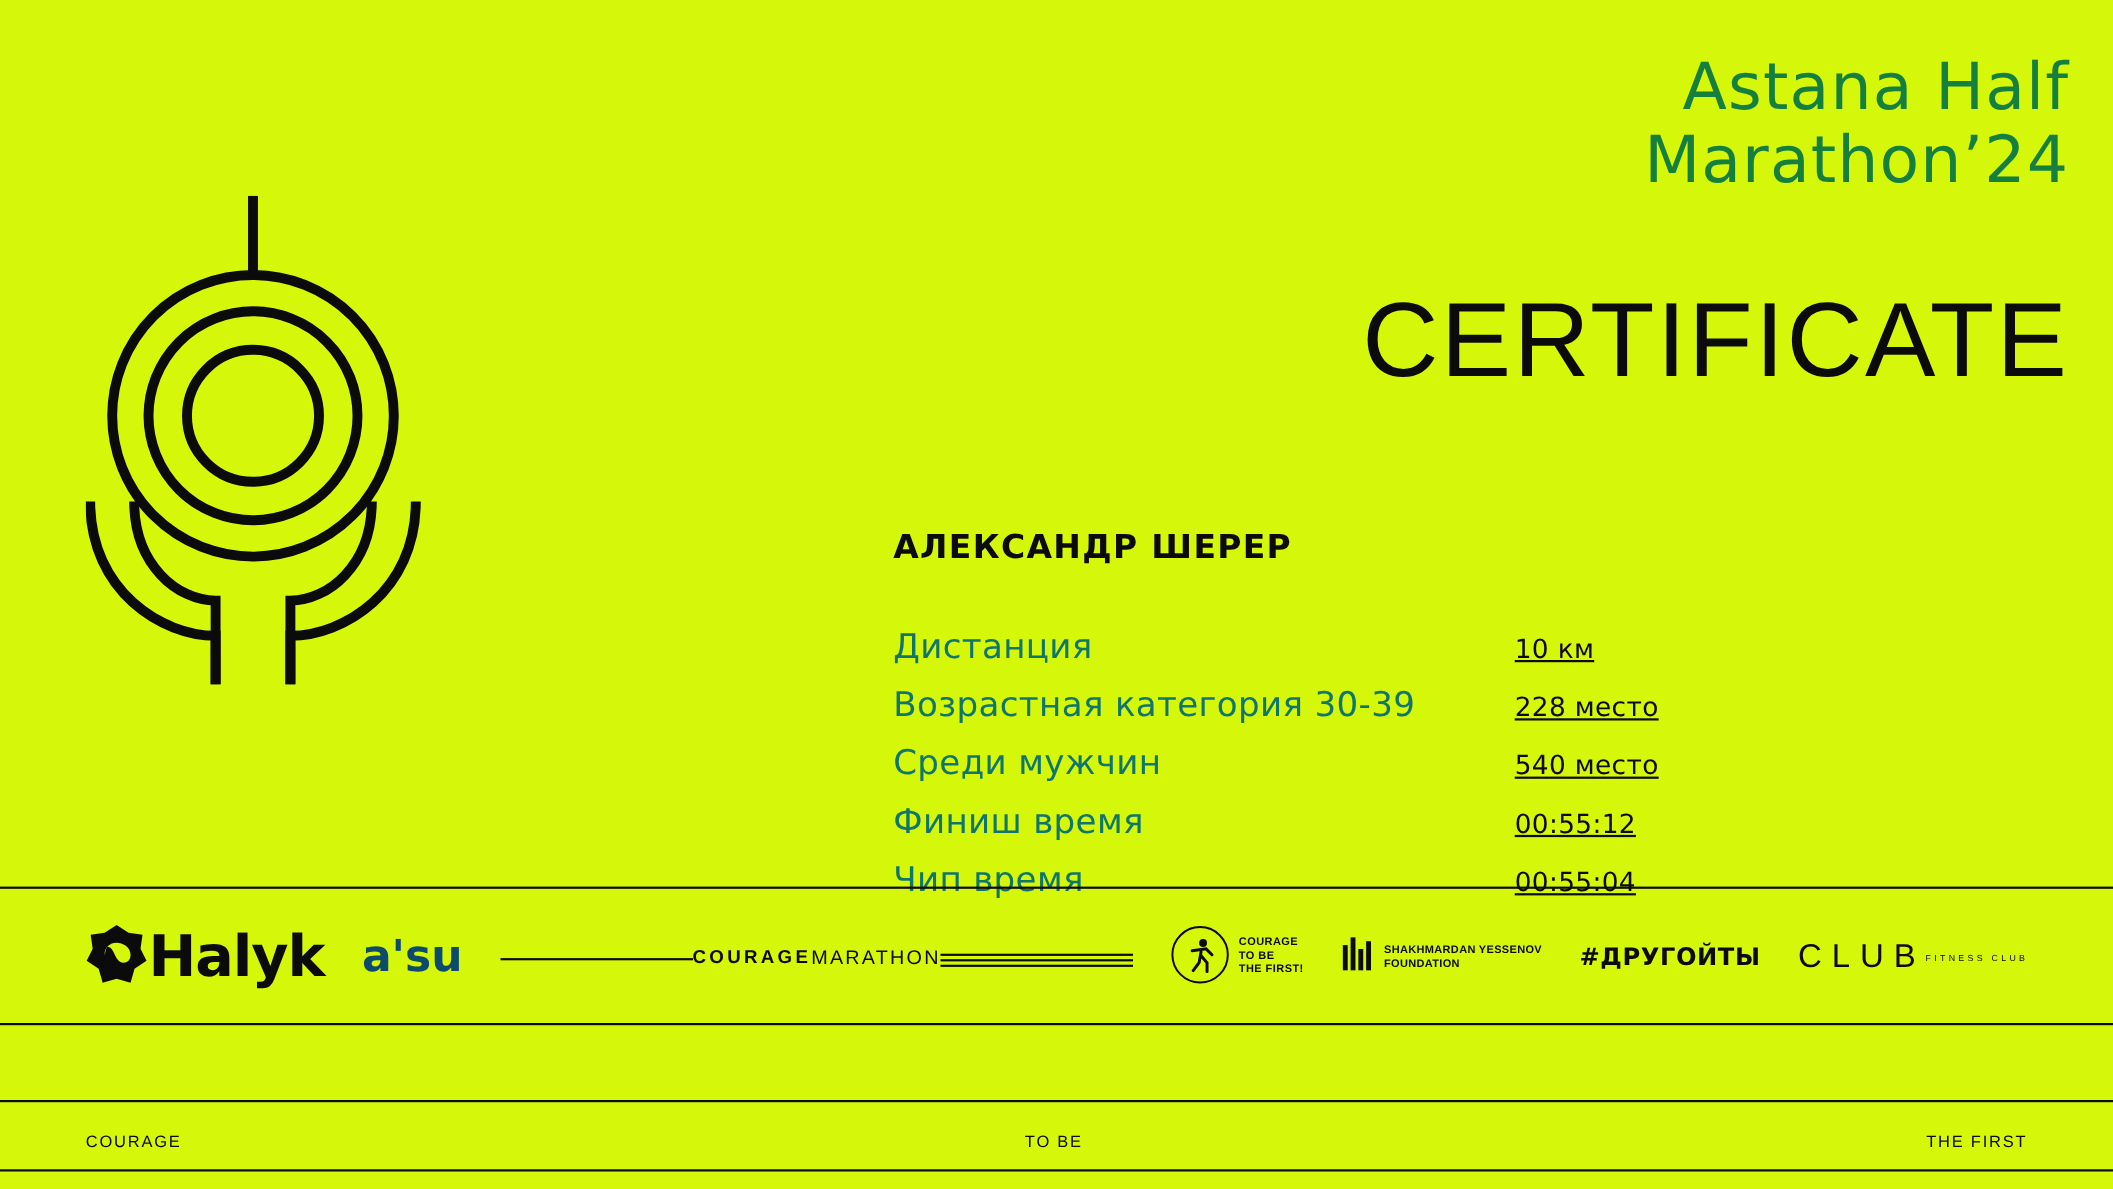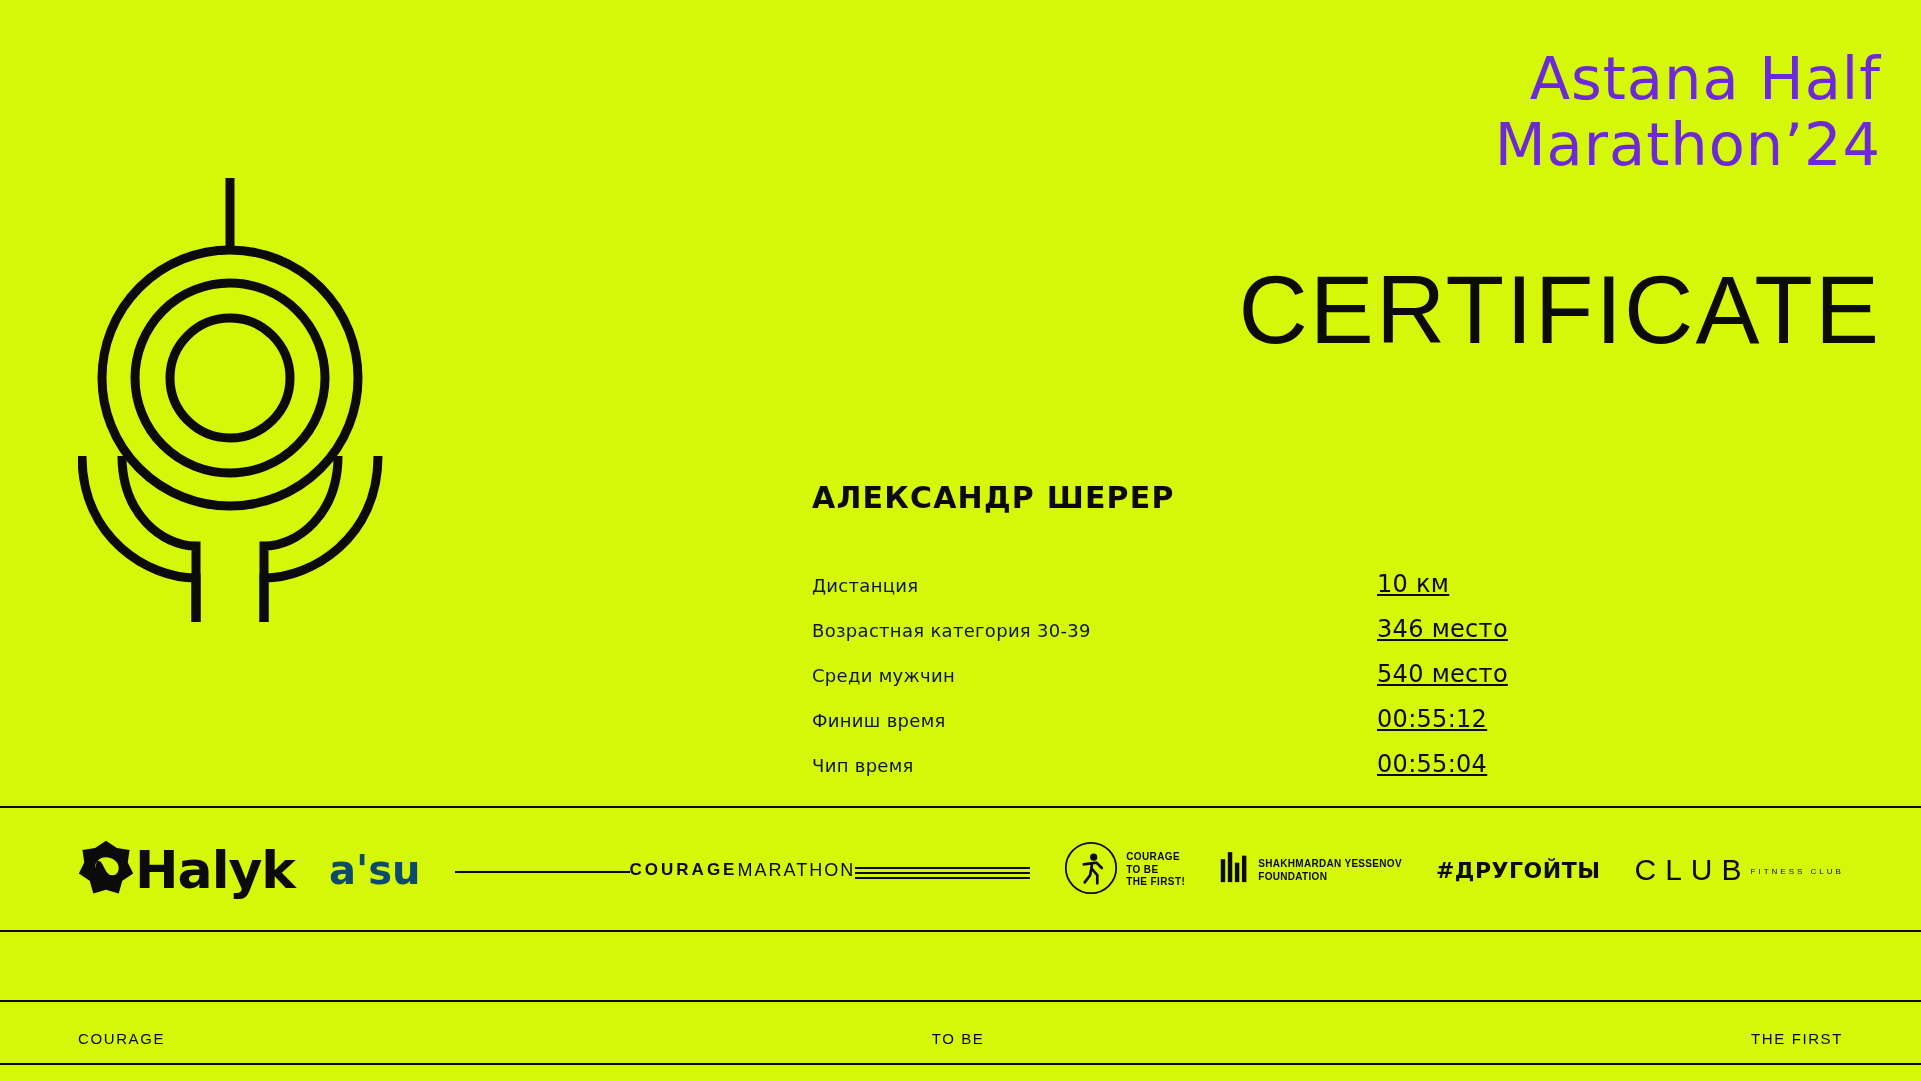--- a/index.html
+++ b/index.html
@@ -28,21 +28,21 @@
     position: absolute;
     top: 46px;
     right: 40px;
     width: 900px;
     text-align: right;
     font-family: "DejaVu Sans", sans-serif;
     font-size: 59px;
     line-height: 1.12;
     font-weight: 500;
     letter-spacing: 1px;
-    color: #6d28d9;
+    color: #15803d;
     white-space: pre-line;
   }
 
   .certificate-word {
     position: absolute;
     top: 262px;
     right: 40px;
     width: 1000px;
     text-align: right;
     font-family: "Liberation Sans", sans-serif;
@@ -72,23 +72,23 @@
     width: 790px;
   }
   .result-row {
     display: flex;
     align-items: baseline;
     margin-bottom: 17px;
   }
   .result-label {
     width: 565px;
     font-family: "DejaVu Sans", sans-serif;
-    font-size: 18px;
+    font-size: 31px;
     letter-spacing: 0.3px;
-    color: #0f172a;
+    color: #0f766e;
   }
   .result-value {
     font-family: "DejaVu Sans", sans-serif;
     font-size: 24px;
     letter-spacing: 0.3px;
     color: #0b0b0b;
     text-decoration: underline;
   }
 
   
@@ -267,21 +267,21 @@
 
   <div class="participant-name">АЛЕКСАНДР ШЕРЕР</div>
 
   <div class="results">
     <div class="result-row">
       <div class="result-label">Дистанция</div>
       <div class="result-value">10 км</div>
     </div>
     <div class="result-row">
       <div class="result-label">Возрастная категория 30-39</div>
-      <div class="result-value">346 место</div>
+      <div class="result-value">228 место</div>
     </div>
     <div class="result-row">
       <div class="result-label">Среди мужчин</div>
       <div class="result-value">540 место</div>
     </div>
     <div class="result-row">
       <div class="result-label">Финиш время</div>
       <div class="result-value">00:55:12</div>
     </div>
     <div class="result-row">

